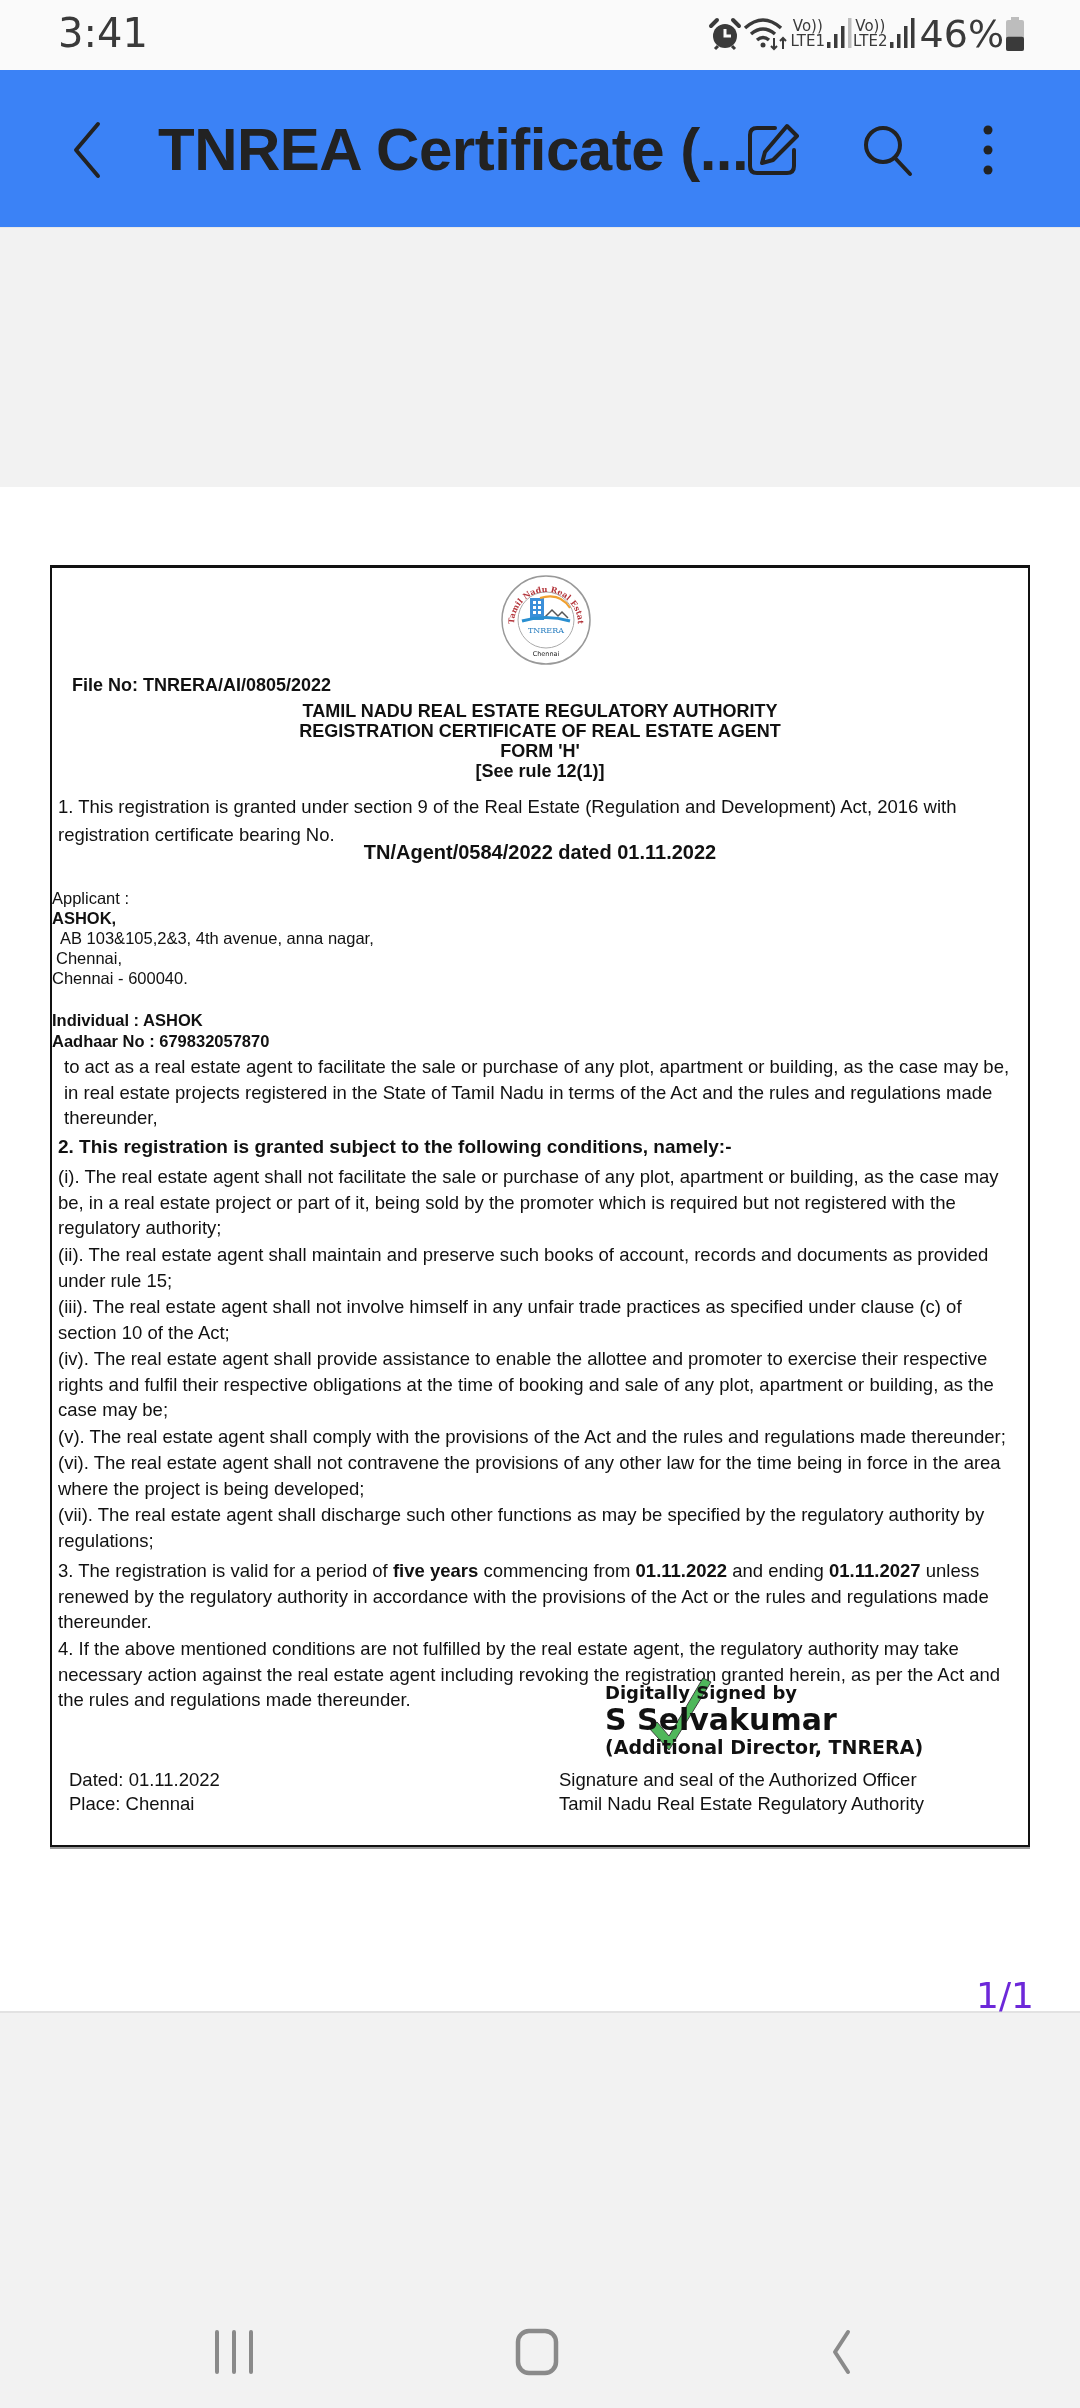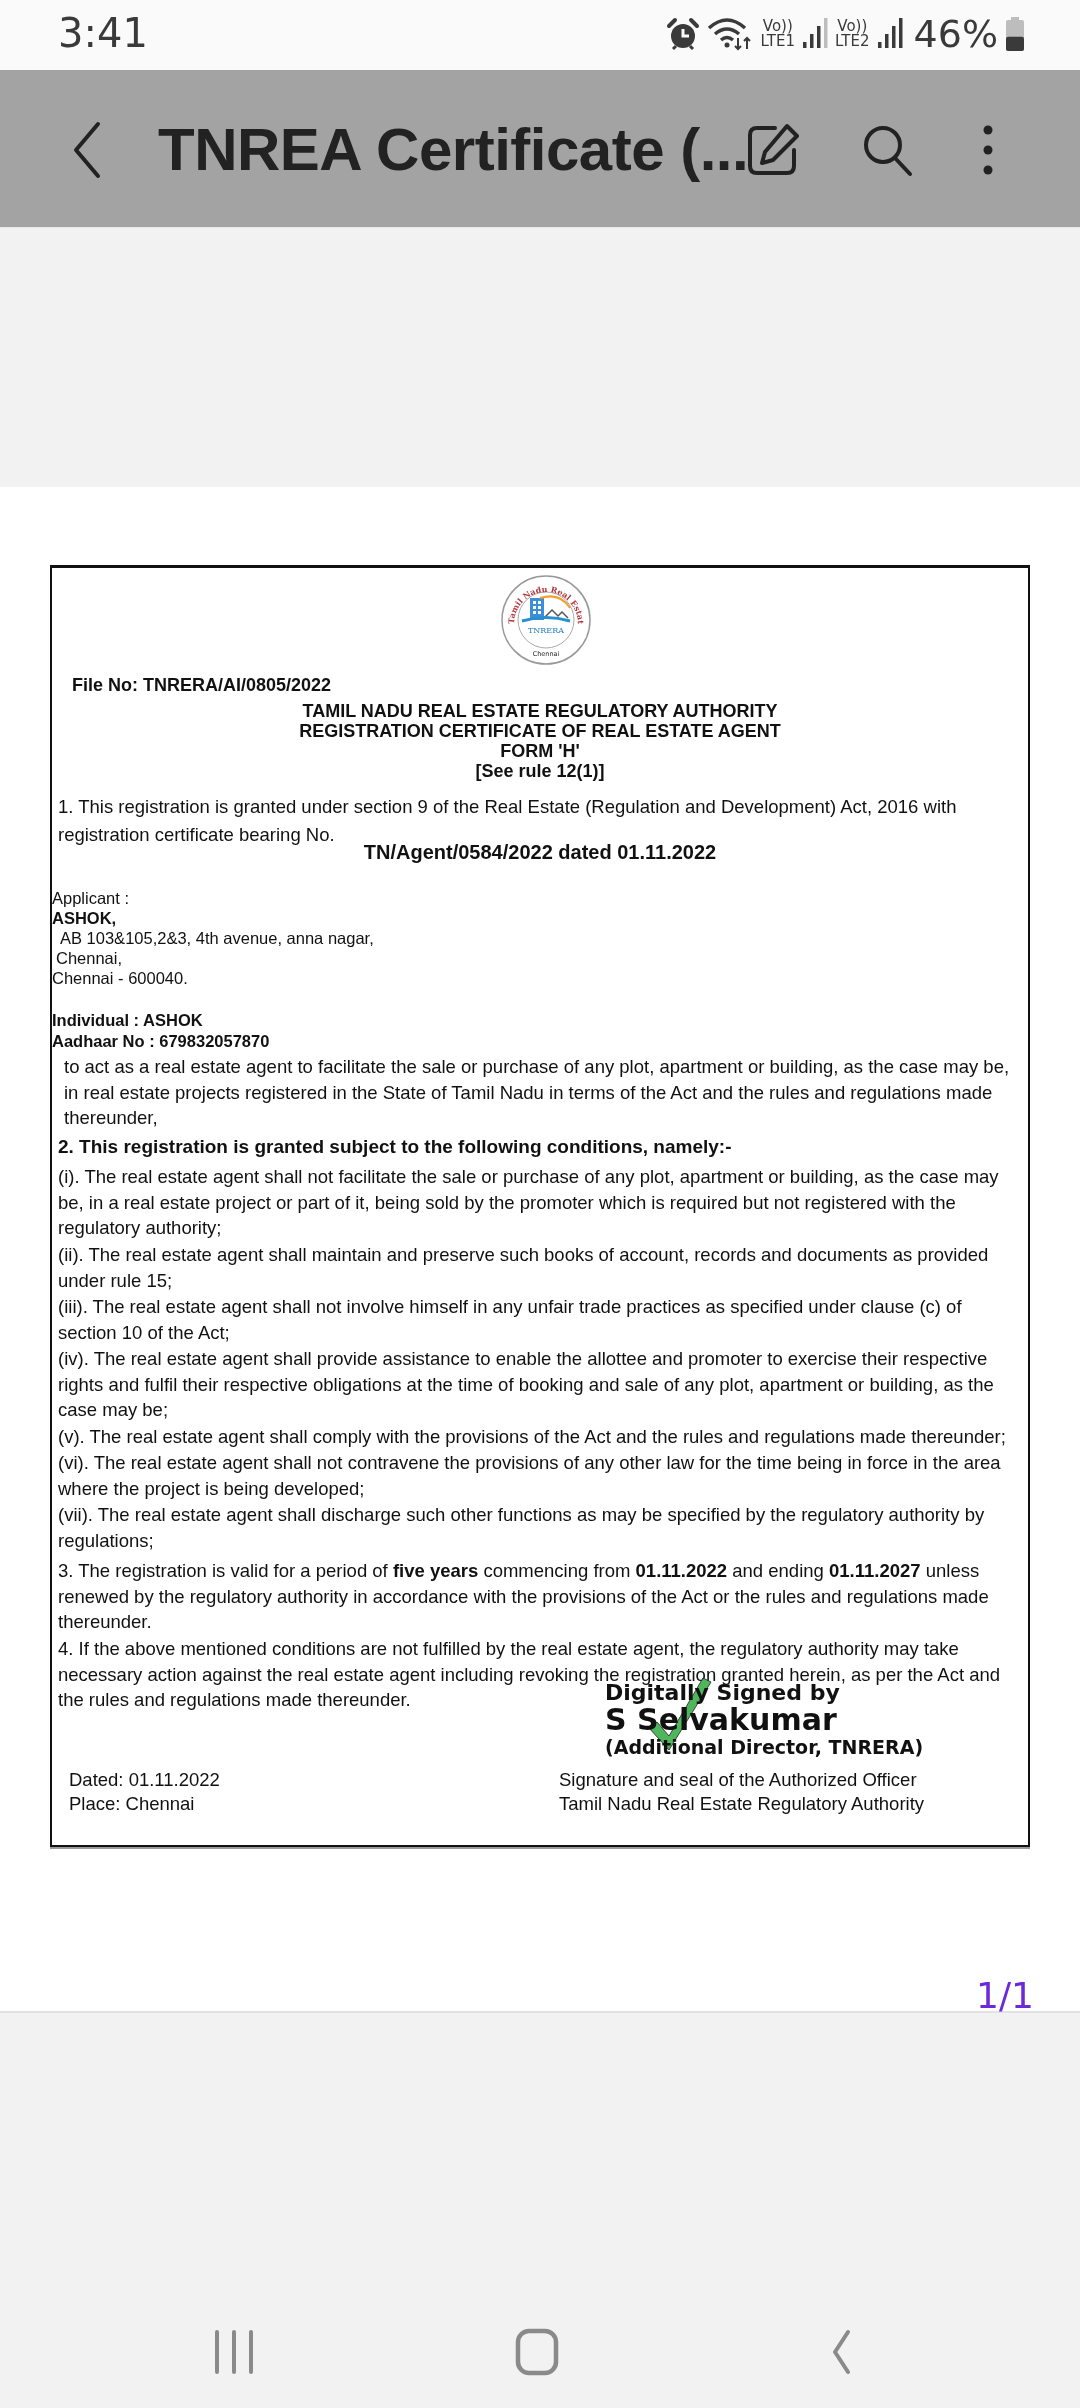--- a/index.html
+++ b/index.html
@@ -2,28 +2,28 @@
 <html><head>
 <meta charset="utf-8">
 <style>
   * { box-sizing: border-box; margin: 0; padding: 0; }
   html, body { width: 1080px; height: 2408px; overflow: hidden; background: #f2f2f2; font-family: "Liberation Sans", sans-serif; }
   .screen { position: relative; width: 936px; height: 2408px; }
 
   
   .status-bar { position: absolute; top: 0; left: 0; width: 1080px; height: 70px; background: #fafafa; }
   .status-time { position: absolute; left: 58px; top: 10px; font-size: 40px; color: #3a3a3a; font-family: "DejaVu Sans", sans-serif; }
-  .status-icons { position: absolute; right: 54px; top: 12px; display: flex; align-items: center; gap: 6px; color: #3a3a3a; }
+  .status-icons { position: absolute; right: 54px; top: 12px; display: flex; align-items: center; color: #3a3a3a; }
   .status-icons svg { display: block; }
   .lte { display: flex; flex-direction: column; align-items: center; font-size: 15px; line-height: 15px; font-family: "DejaVu Sans", sans-serif; color: #3a3a3a; }
   .lte .vo { font-size: 15px; }
   .battery-pct { font-size: 38px; font-family: "DejaVu Sans", sans-serif; color: #3a3a3a; margin-left: 4px; }
 
   
-  .app-bar { position: absolute; top: 70px; left: 0; width: 1080px; height: 158px; background: #a3a3a3; border-bottom: 1px solid #e8e8e8; }
+  .app-bar { position: absolute; top: 70px; left: 0; width: 1080px; height: 158px; background: #3b82f6; border-bottom: 1px solid #e8e8e8; }
   .back-btn { position: absolute; left: 62px; top: 50px; width: 50px; height: 60px; cursor: pointer; }
   .app-title { position: absolute; left: 158px; top: 45px; font-size: 60px; font-weight: bold; color: #222; white-space: nowrap; letter-spacing: -0.5px; }
   .edit-btn { position: absolute; left: 745px; top: 52px; width: 56px; height: 56px; cursor: pointer; }
   .search-btn { position: absolute; left: 860px; top: 52px; width: 56px; height: 56px; cursor: pointer; }
   .more-btn { position: absolute; left: 975px; top: 52px; width: 26px; height: 56px; cursor: pointer; }
 
   
   .grey-band { position: absolute; top: 229px; left: 0; width: 1080px; height: 258px; background: #f2f2f2; }
   .page-area { position: absolute; top: 487px; left: 0; width: 1080px; height: 1526px; background: #ffffff; border-bottom: 2px solid #e2e2e2; }
   .page-indicator { position: absolute; right: 46px; top: 1488px; font-size: 36px; color: #6d28d9; font-family: "DejaVu Sans", sans-serif; }
@@ -45,21 +45,21 @@
   .c2 { top: 674px; }
   .c3 { top: 726px; }
   .c4 { top: 778px; }
   .c5 { top: 856px; }
   .c6 { top: 882px; }
   .c7 { top: 934px; }
   .p3 { top: 990px; }
   .p3 b { font-weight: bold; }
   .p4 { top: 1068px; }
   .sig-block { position: absolute; left: 553px; top: 1114px; font-family: "DejaVu Sans", sans-serif; font-weight: bold; color: #111; }
-  .sig-line1 { font-size: 22px; line-height: 22px; }
+  .sig-line1 { font-size: 18px; line-height: 22px; }
   .sig-name { font-size: 30px; line-height: 32px; }
   .sig-role { font-size: 19px; line-height: 22px; }
   .sig-check { position: absolute; left: 40px; top: -6px; width: 70px; height: 80px; opacity: 0.9; }
   .dated { position: absolute; left: 17px; top: 1200px; font-size: 18.5px; line-height: 24px; }
   .seal { position: absolute; left: 507px; top: 1200px; font-size: 18.5px; line-height: 24px; }
 
   
   .nav-bar { position: absolute; left: 0; top: 2300px; width: 1080px; height: 108px; background: #f2f2f2; }
   .nav-btn { position: absolute; top: 20px; width: 80px; height: 70px; cursor: pointer; }
   .nav-recent { left: 195px; }

